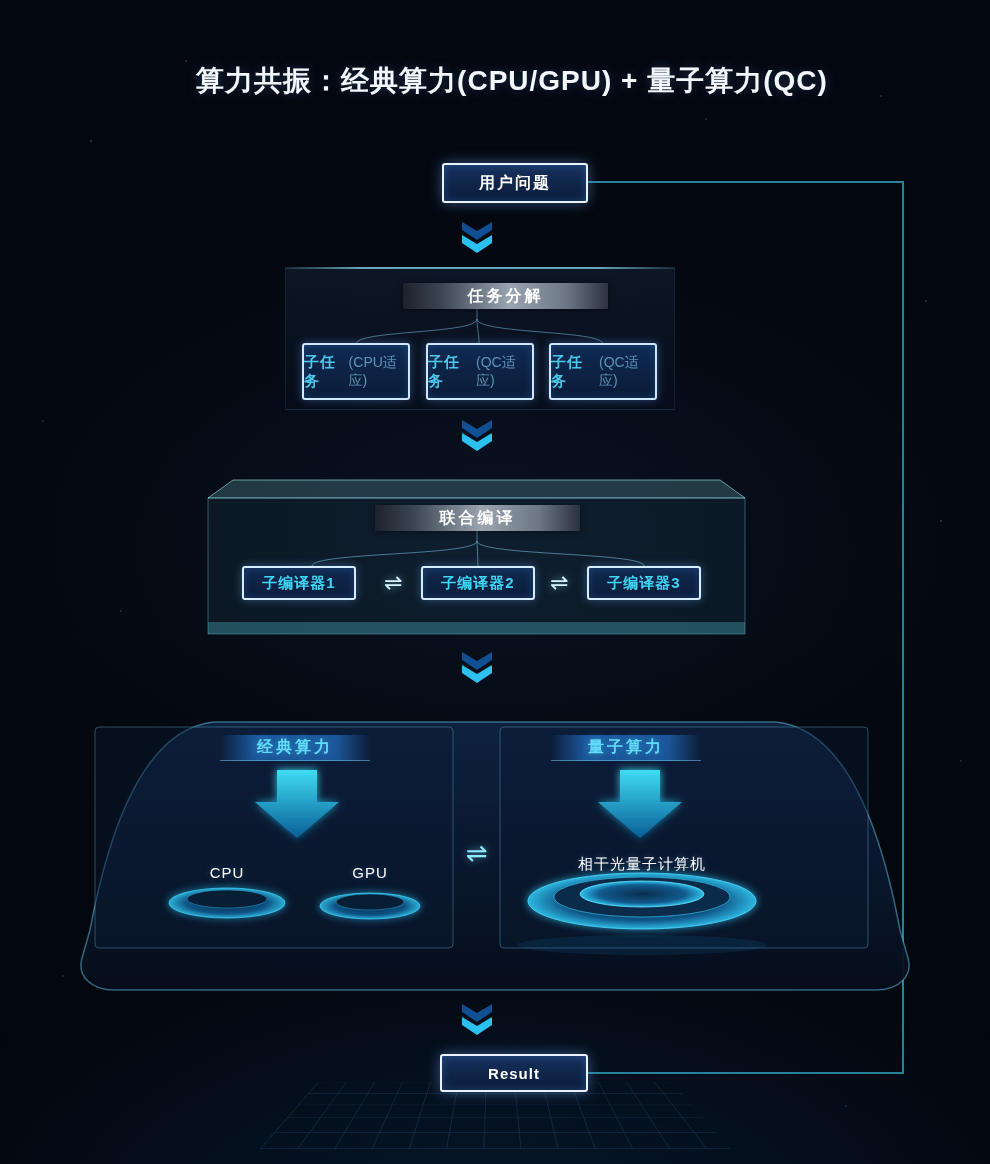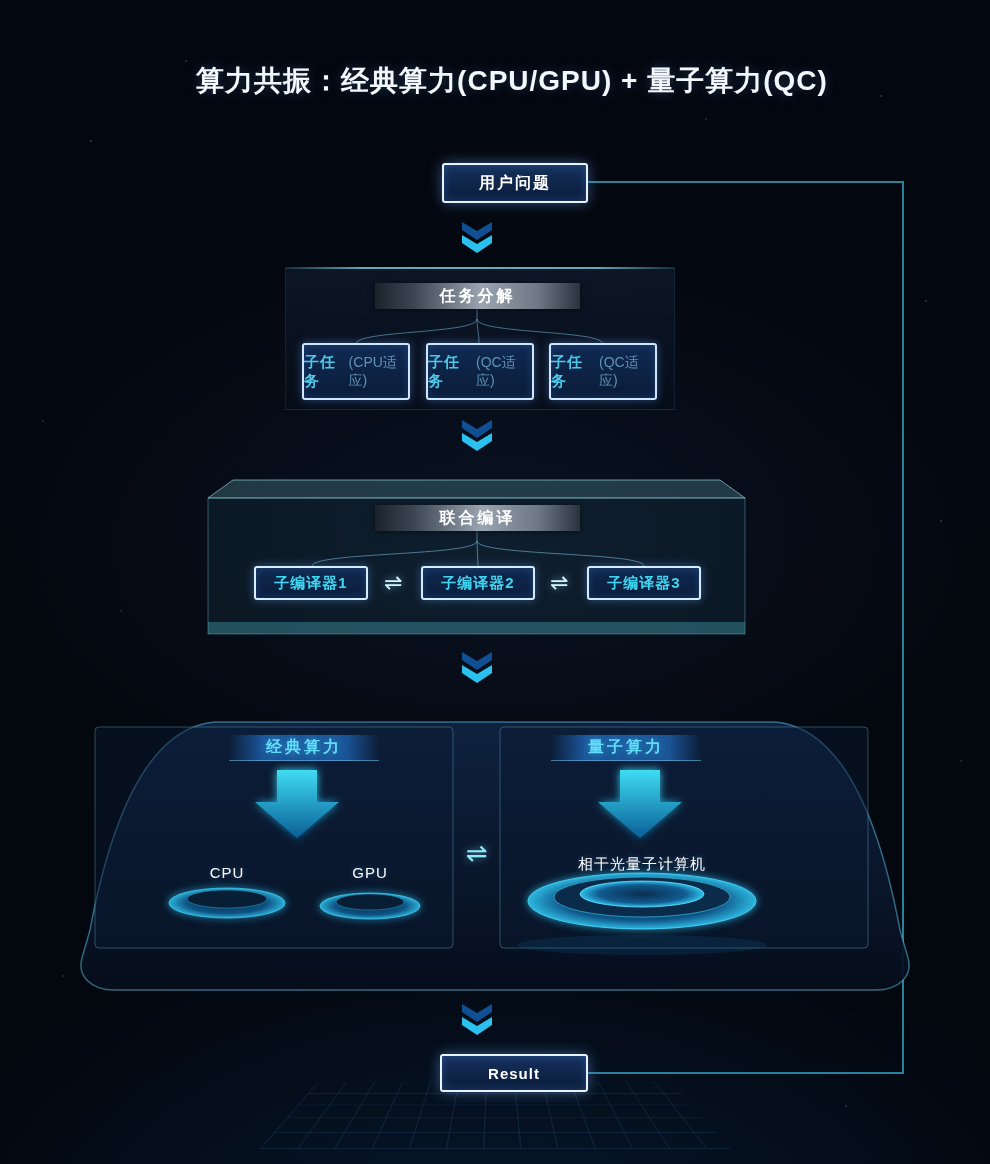--- a/index.html
+++ b/index.html
@@ -194,21 +194,21 @@
     <span>用户问题</span>
   </div>
 
   <svg class="chev" style="left:460px; top:222px;" width="34" height="32" viewBox="0 0 34 32">
     <path d="M2,0 L17,9 L32,0 L32,8 L17,18 L2,8 Z" fill="#0f4f92"></path>
     <path d="M2,13 L17,22 L32,13 L32,21 L17,31 L2,21 Z" fill="#2cc0ee"></path>
   </svg>
 
   <div class="panel-topline"></div>
   <div class="panel-bg"></div>
-  <div class="metal-bar" style="top:283px;">任务分解</div>
+  <div class="metal-bar" style="top:283px;margin-left:28px;">任务分解</div>
 
   <div class="subtask" style="left:302px;">
     <span class="t1">子任务</span>
     <span class="t2">(CPU适应)</span>
   </div>
   <div class="subtask" style="left:426px;">
     <span class="t1">子任务</span>
     <span class="t2">(QC适应)</span>
   </div>
   <div class="subtask" style="left:549px;">
@@ -216,32 +216,32 @@
     <span class="t2">(QC适应)</span>
   </div>
 
   <svg class="chev" style="left:460px; top:420px;" width="34" height="32" viewBox="0 0 34 32">
     <path d="M2,0 L17,9 L32,0 L32,8 L17,18 L2,8 Z" fill="#0f4f92"></path>
     <path d="M2,13 L17,22 L32,13 L32,21 L17,31 L2,21 Z" fill="#2cc0ee"></path>
   </svg>
 
   <div class="metal-bar" style="top:505px;">联合编译</div>
 
-  <div class="compiler" style="left:254px;">子编译器1</div>
+  <div class="compiler" style="left:242px;">子编译器1</div>
   <div class="exchange" style="left:384px; top:572px;">⇌</div>
   <div class="compiler" style="left:421px;">子编译器2</div>
   <div class="exchange" style="left:550px; top:572px;">⇌</div>
   <div class="compiler" style="left:587px;">子编译器3</div>
 
   <svg class="chev" style="left:460px; top:652px;" width="34" height="32" viewBox="0 0 34 32">
     <path d="M2,0 L17,9 L32,0 L32,8 L17,18 L2,8 Z" fill="#0f4f92"></path>
     <path d="M2,13 L17,22 L32,13 L32,21 L17,31 L2,21 Z" fill="#2cc0ee"></path>
   </svg>
 
-  <div class="power-header" style="left:229px;">经典算力</div>
+  <div class="power-header" style="left:220px;">经典算力</div>
   <div class="power-header" style="left:551px;">量子算力</div>
 
   <div class="unit-label" style="left:187px; top:864px; width:80px;">CPU</div>
   <div class="unit-label" style="left:330px; top:864px; width:80px;">GPU</div>
   <div class="unit-label" style="left:540px; top:855px; width:204px;">相干光量子计算机</div>
 
   <div class="exchange big" style="left:455px; top:840px; width:44px; text-align:center;">⇌</div>
 
   <svg class="chev" style="left:460px; top:1004px;" width="34" height="32" viewBox="0 0 34 32">
     <path d="M2,0 L17,9 L32,0 L32,8 L17,18 L2,8 Z" fill="#0f4f92"></path>

